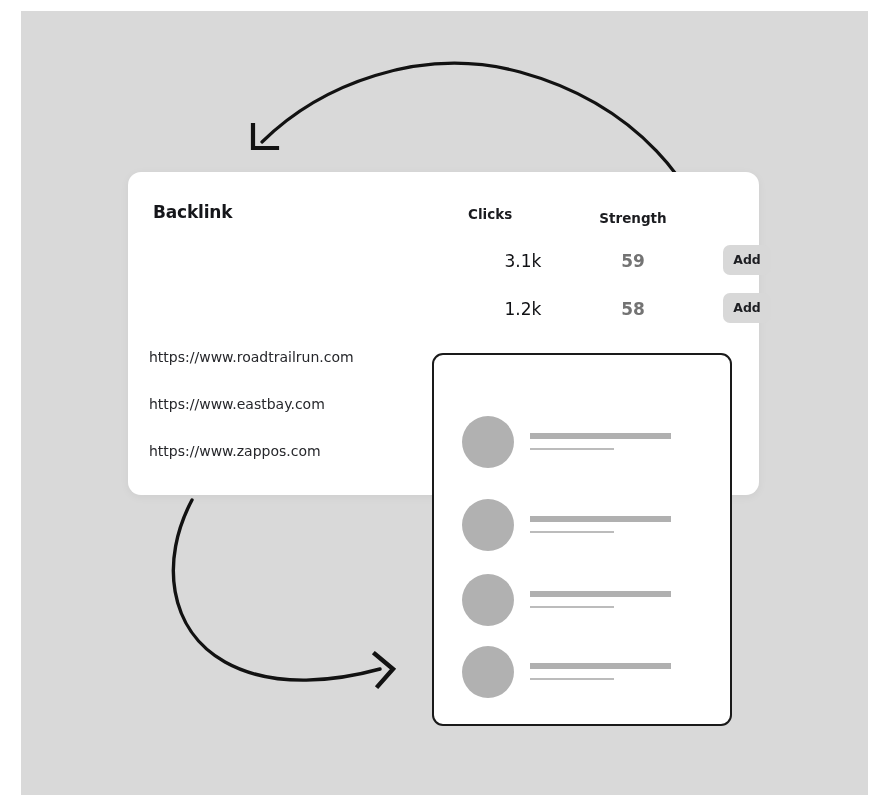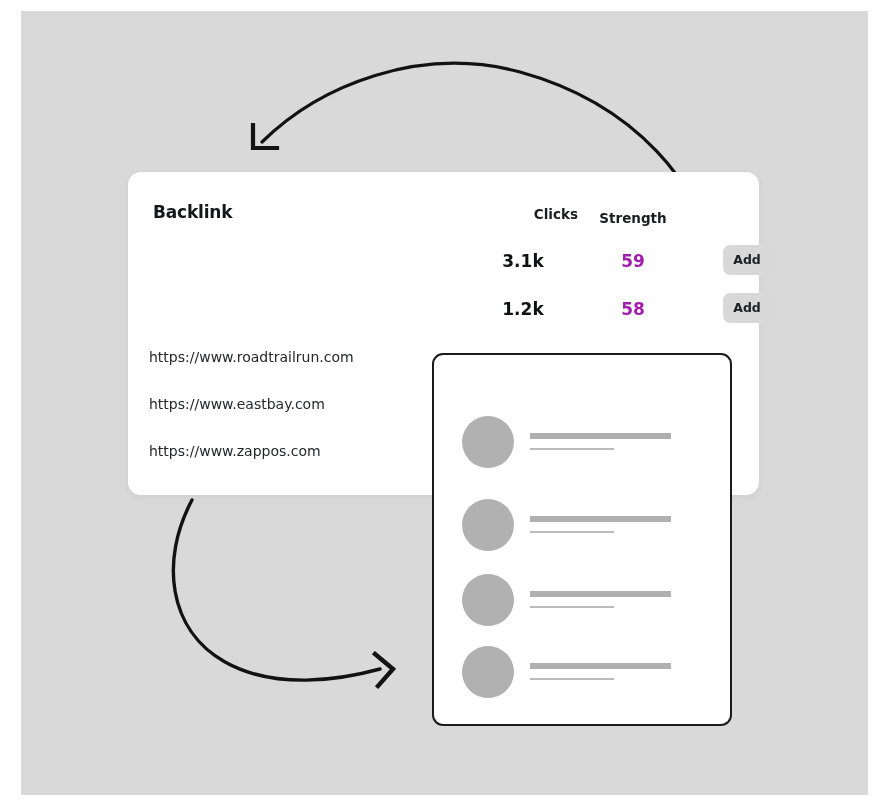--- a/index.html
+++ b/index.html
@@ -60,21 +60,21 @@
     font-size: 17px;
     font-weight: bold;
     color: #15161a;
     letter-spacing: -0.2px;
   }
   .col-clicks {
     position: absolute;
     left: 340px;
     top: 34px;
     width: 110px;
-    text-align: right;
+    text-align: left;
     font-size: 13.5px;
     font-weight: bold;
     color: #1b1c20;
   }
   .col-strength {
     position: absolute;
     left: 440px;
     top: 38px;
     width: 130px;
     text-align: center;
@@ -96,32 +96,32 @@
     color: #26272b;
     white-space: nowrap;
   }
   .bl-clicks {
     position: absolute;
     left: 340px;
     top: -3px;
     width: 110px;
     text-align: center;
     font-size: 17px;
-    font-weight: bold;
+    font-weight: normal;
     color: #101114;
   }
   .bl-strength {
     position: absolute;
     left: 440px;
     top: -3px;
     width: 130px;
     text-align: center;
     font-size: 17px;
     font-weight: bold;
-    color: #a21caf;
+    color: #737373;
   }
   .add-btn {
     position: absolute;
     left: 549px;
     top: -9px;
     width: 48px;
     height: 30px;
     background: #d8d8d8;
     border: none;
     border-radius: 7px;

